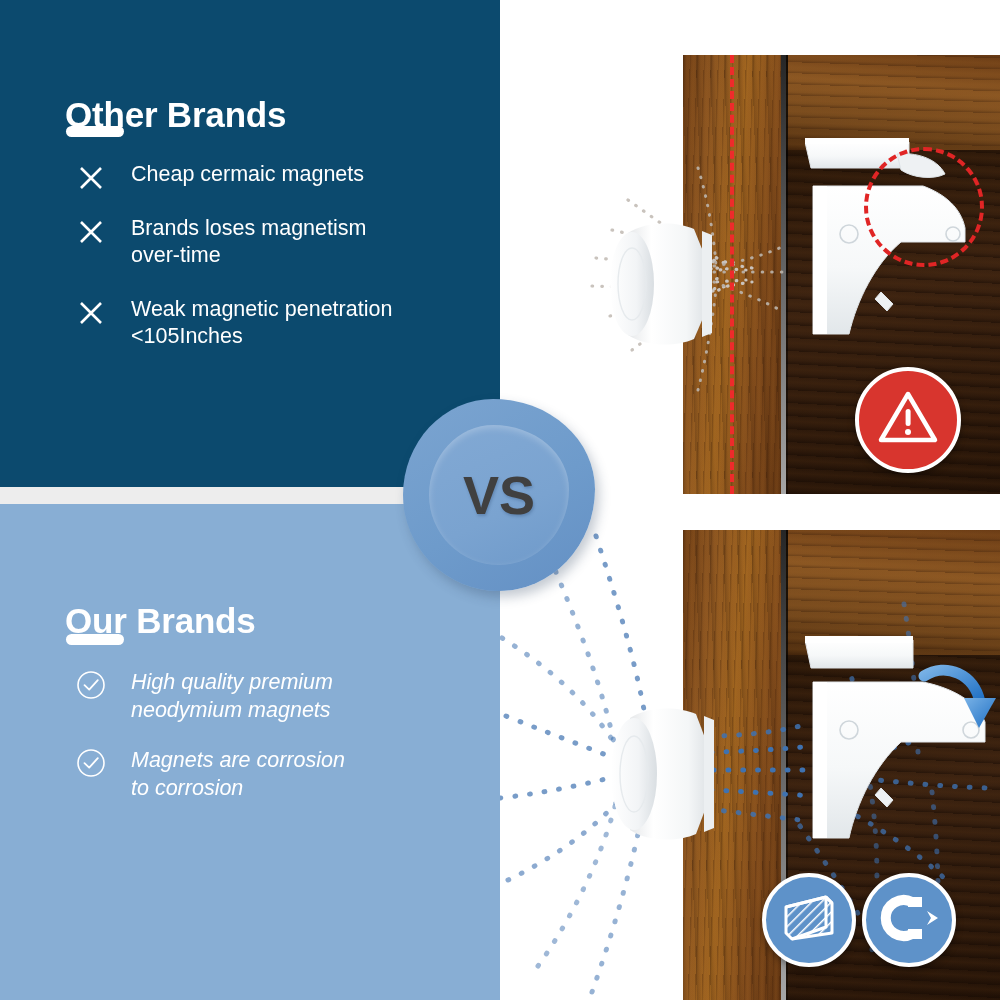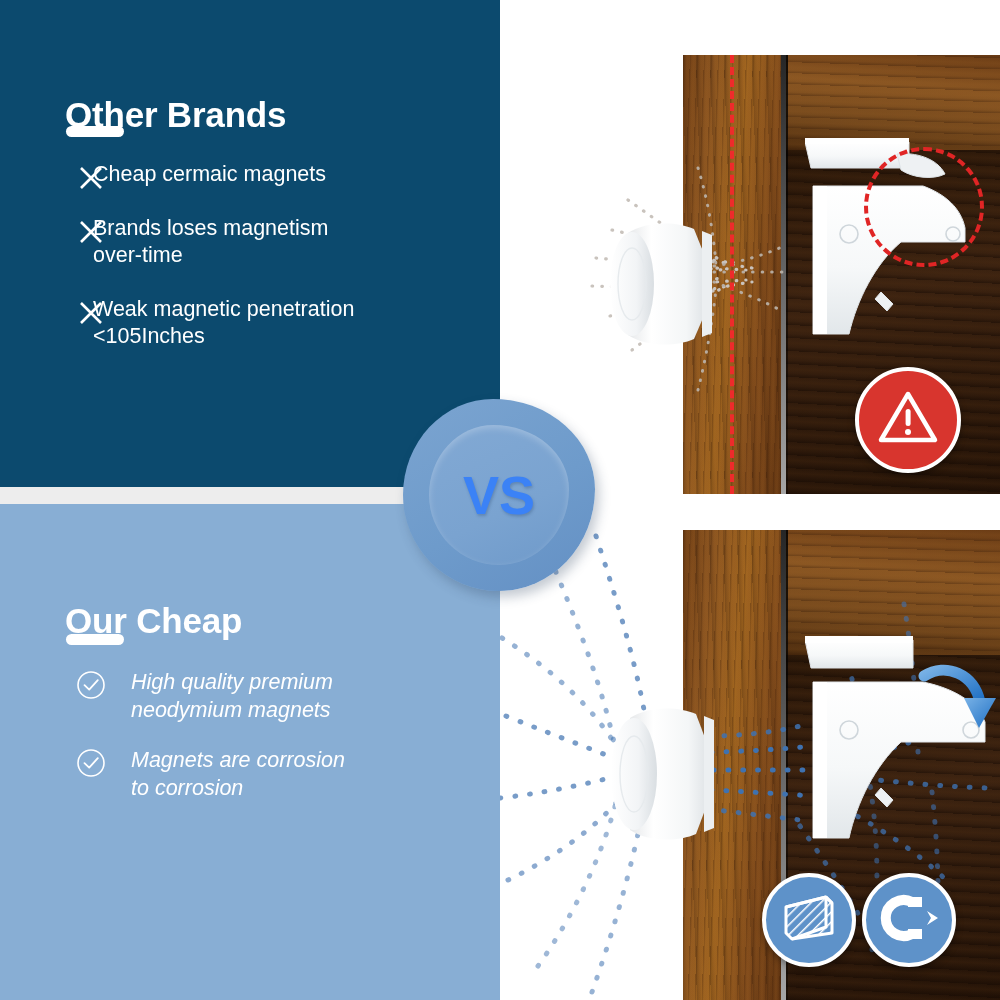--- a/index.html
+++ b/index.html
@@ -72,21 +72,21 @@
   #list-other { top: 161px; }
   #list-ours  { top: 164px; }
 
   .feature {
     position: relative;
     display: flex;
     align-items: flex-start;
     color: #ffffff;
     padding-left: 76px;
   }
-  #list-other .feature { margin-bottom: 27px; padding-left: 38px; }
+  #list-other .feature { margin-bottom: 27px; }
   #list-ours  .feature { margin-bottom: 22px; font-style: italic; }
 
   .feature-mark {
     position: absolute;
     left: 76px;
     top: 2px;
     width: 30px;
     height: 30px;
     display: block;
   }
@@ -125,21 +125,21 @@
     background: linear-gradient(155deg, #82a9d4 0%, #7aa3d0 60%, #6f9aca 100%);
     box-shadow: inset 0 3px 7px rgba(255,255,255,0.25);
   }
   #vs-label {
     position: absolute;
     left: 0; top: 0;
     width: 192px; height: 192px;
     display: flex;
     align-items: center;
     justify-content: center;
-    color: #3b82f6;
+    color: #404040;
     font-size: 54px;
     font-weight: bold;
     letter-spacing: 0px;
     text-shadow: 1px 2px 3px rgba(40,70,110,0.30);
   }
 
   
   .scene {
     position: absolute;
     left: 500px;
@@ -261,21 +261,21 @@
         </span>
         <span class="feature-text">Weak magnetic penetration
 &lt;105Inches</span>
       </li>
     </ul>
   </section>
 
   <div class="left-gap-strip" style="top:487px;height:17px;"></div>
 
   <section class="panel" id="panel-ours">
-    <h2 class="panel-head">Our Cheap</h2>
+    <h2 class="panel-head">Our Brands</h2>
     <div class="head-dash"></div>
 
     <ul class="feature-list" id="list-ours">
       <li class="feature">
         <span class="feature-mark">
           <svg width="30" height="30" viewBox="0 0 30 30">
               <circle cx="15" cy="15" r="13" stroke="#ffffff" stroke-width="1.6" fill="none"></circle>
               <path d="M8.5 15.2 L13.2 19.6 L21.8 10.2" stroke="#ffffff" stroke-width="1.8" fill="none" stroke-linecap="round" stroke-linejoin="round"></path>
             </svg>
         </span>

